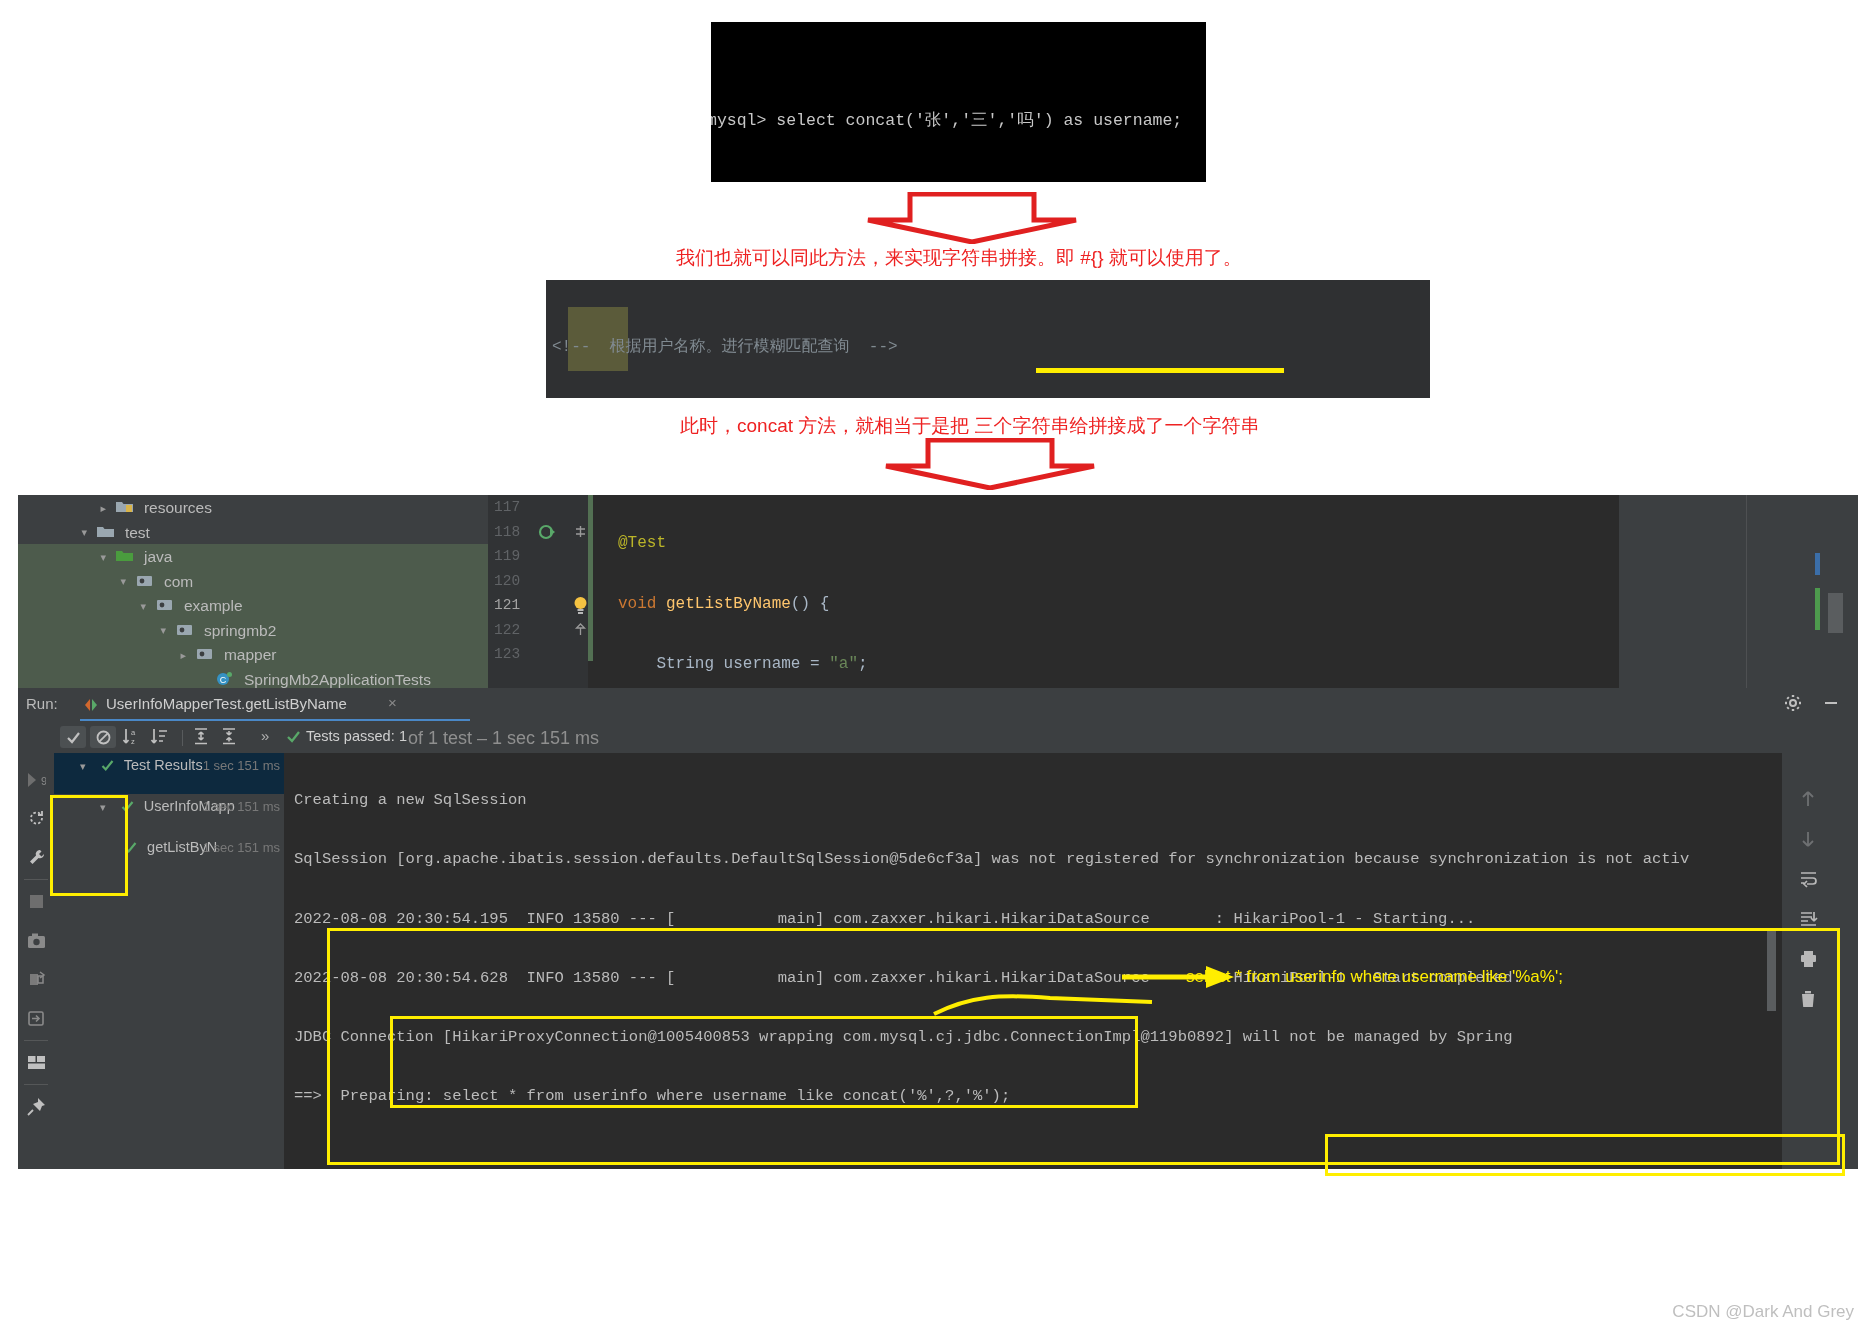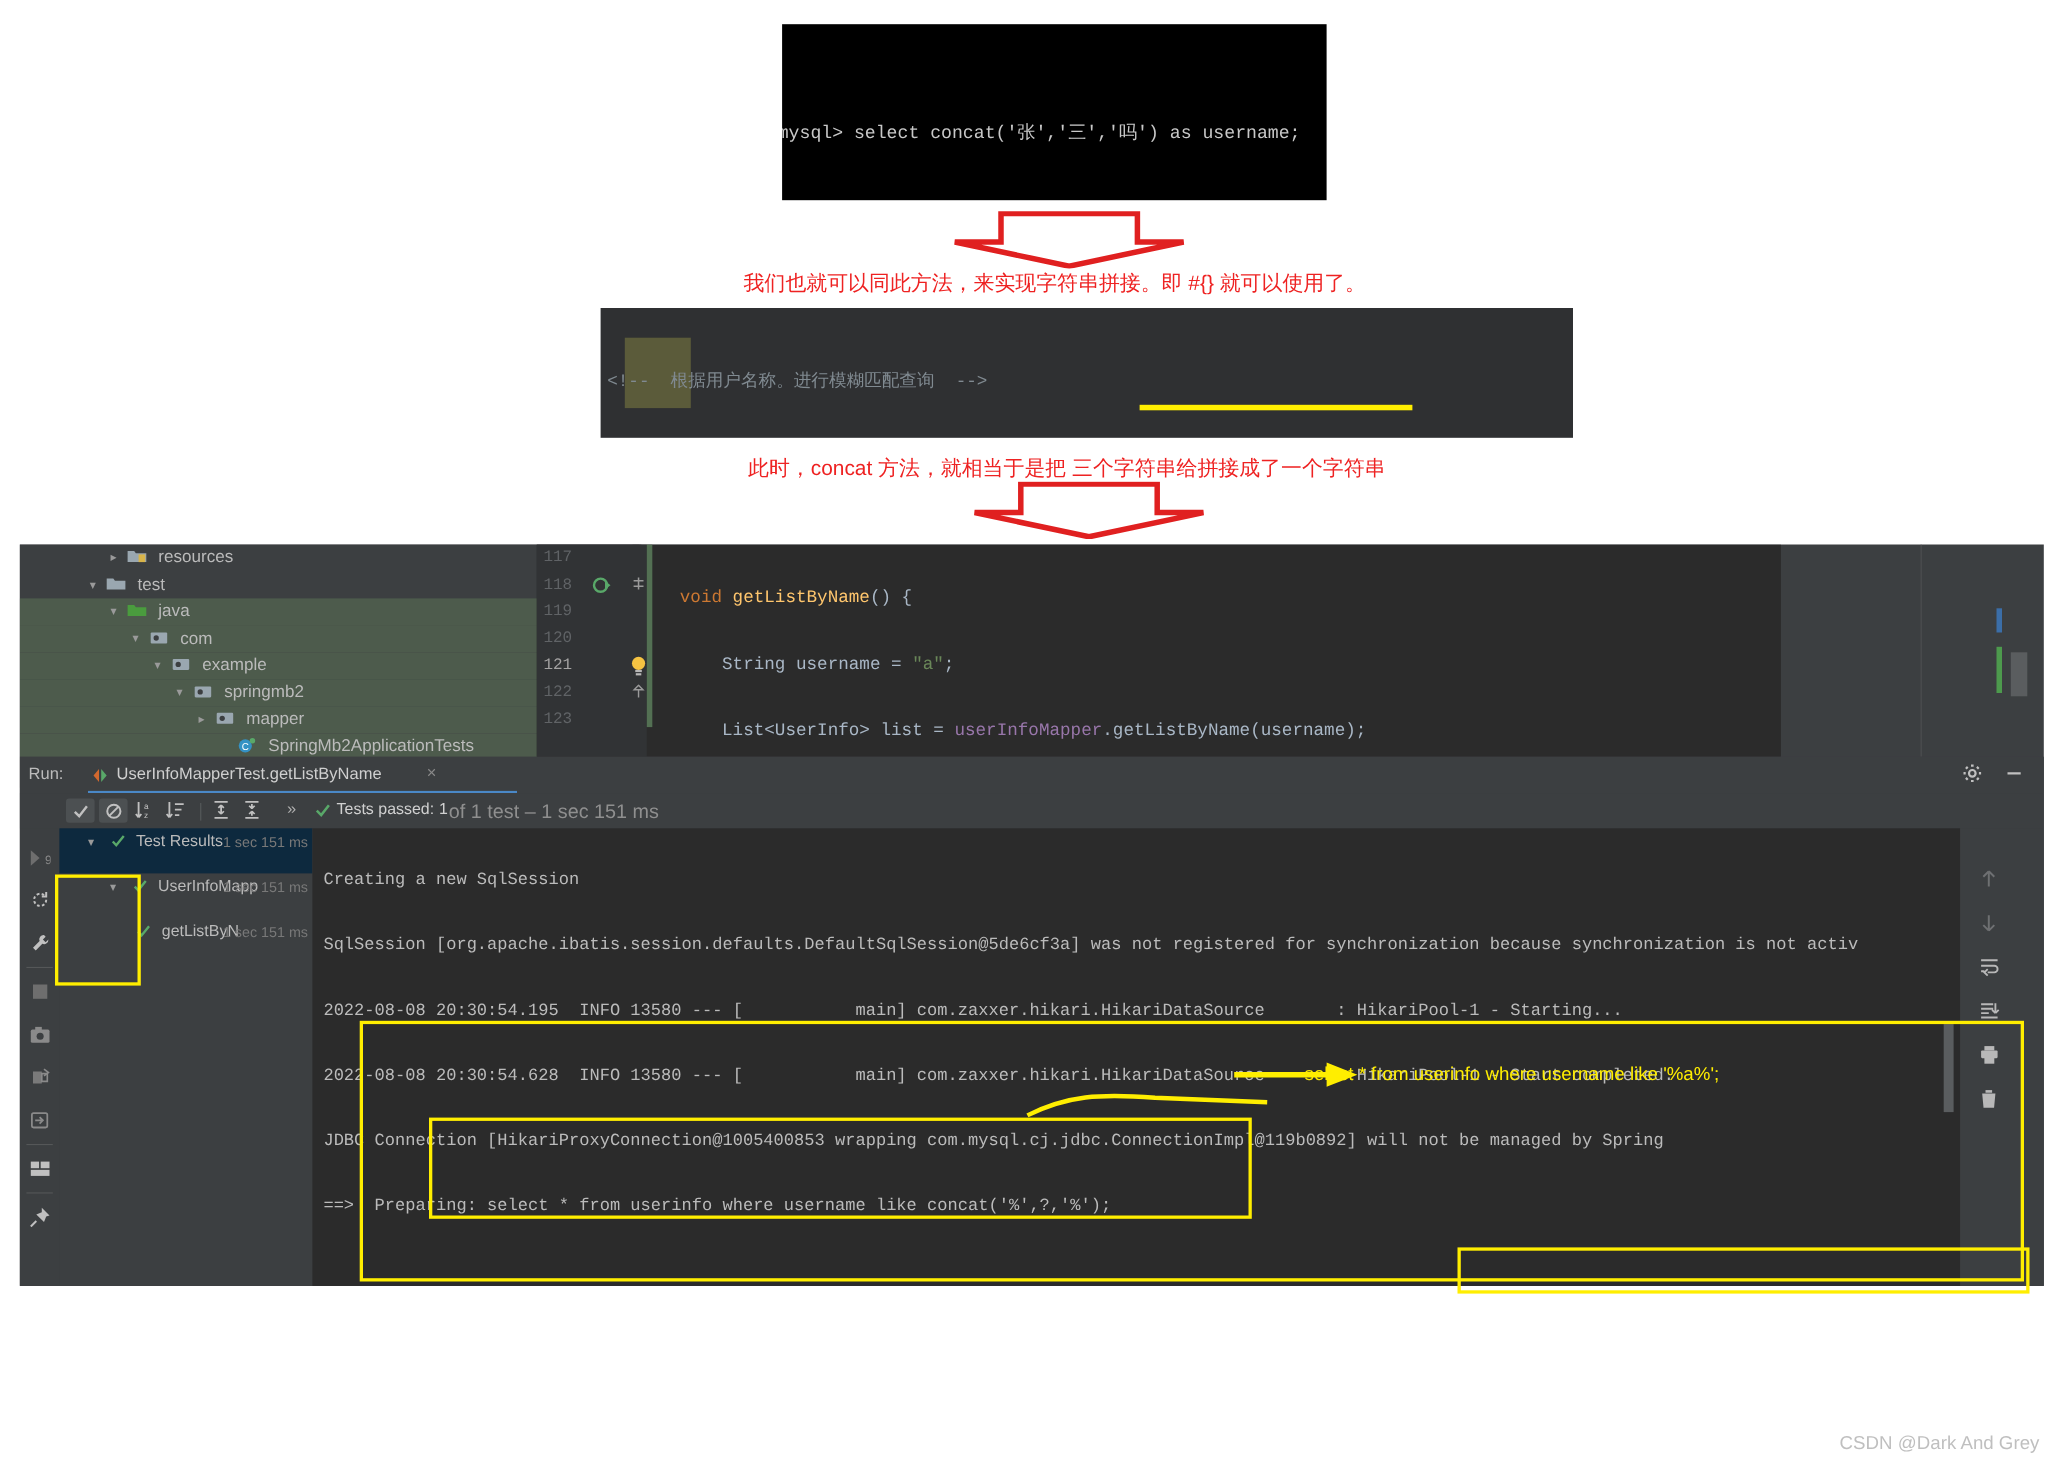--- a/index.html
+++ b/index.html
@@ -313,20 +313,21 @@
       </span>
       <span class="abs" style="left:86px;top:127px;">
         <svg width="13" height="13" viewBox="0 0 13 13">
             <path d="M6.5 1l4 4h-8z" fill="none" stroke="#9a9a9a" stroke-width="1.3"></path>
             <path d="M6.5 5v7" stroke="#9a9a9a" stroke-width="1.3"></path>
           </svg>
       </span>
     </div>
     <div id="method-bar"></div>
     <div id="code-area">
+      <div class="cline"><span class="j-anno">@Test</span></div>
       <div class="cline"><span class="j-kw">void</span> <span class="j-fn">getListByName</span>() {</div>
       <div class="cline">    String username = <span class="j-str">"a"</span>;</div>
       <div class="cline">    List&lt;UserInfo&gt; list = <span class="j-field">userInfoMapper</span>.getListByName(username);</div>
       <div class="cline curline">    <span class="j-ital">log</span>.info<span class="brkt">(</span><span class="j-str">"用户列表: "</span> + list<span class="brkt">)</span>;</div>
       <div class="cline">    }</div>
       <div class="cline">}</div>
     </div>
     <div class="abs" style="left:1258px;top:0;width:1px;height:193px;background:#4e5052;"></div>
     <div class="abs" style="left:1327px;top:58px;width:5px;height:22px;background:#3b6ea8;"></div>
     <div class="abs" style="left:1327px;top:93px;width:5px;height:42px;background:#4d9a4d;"></div>

